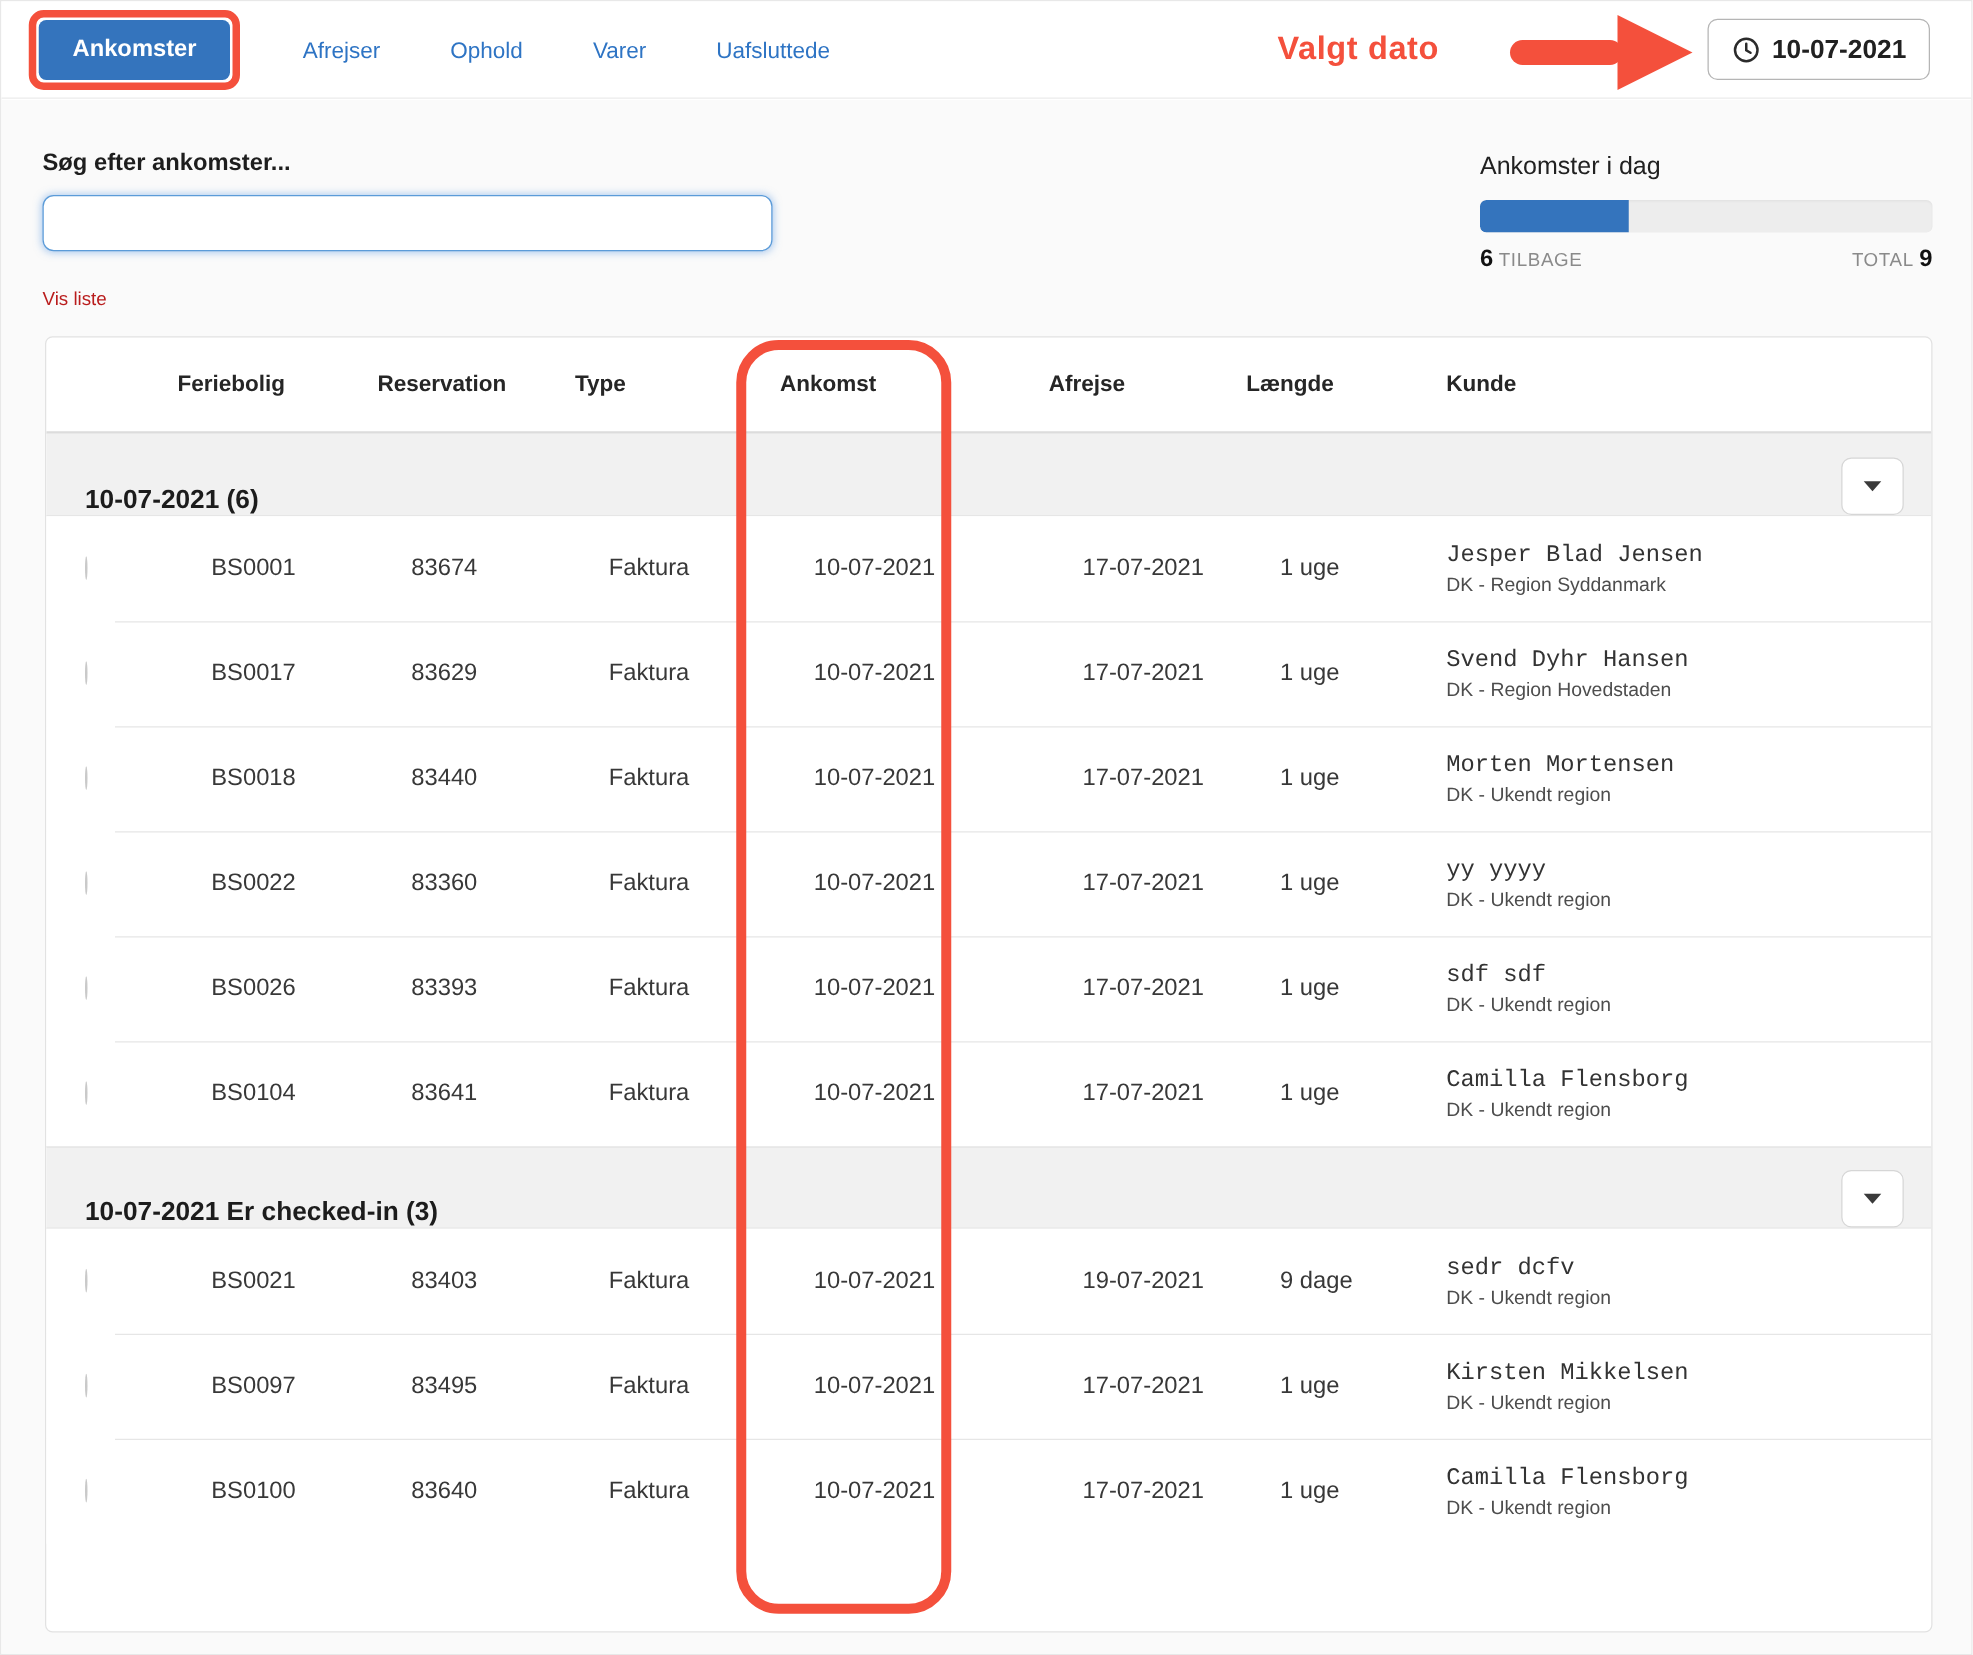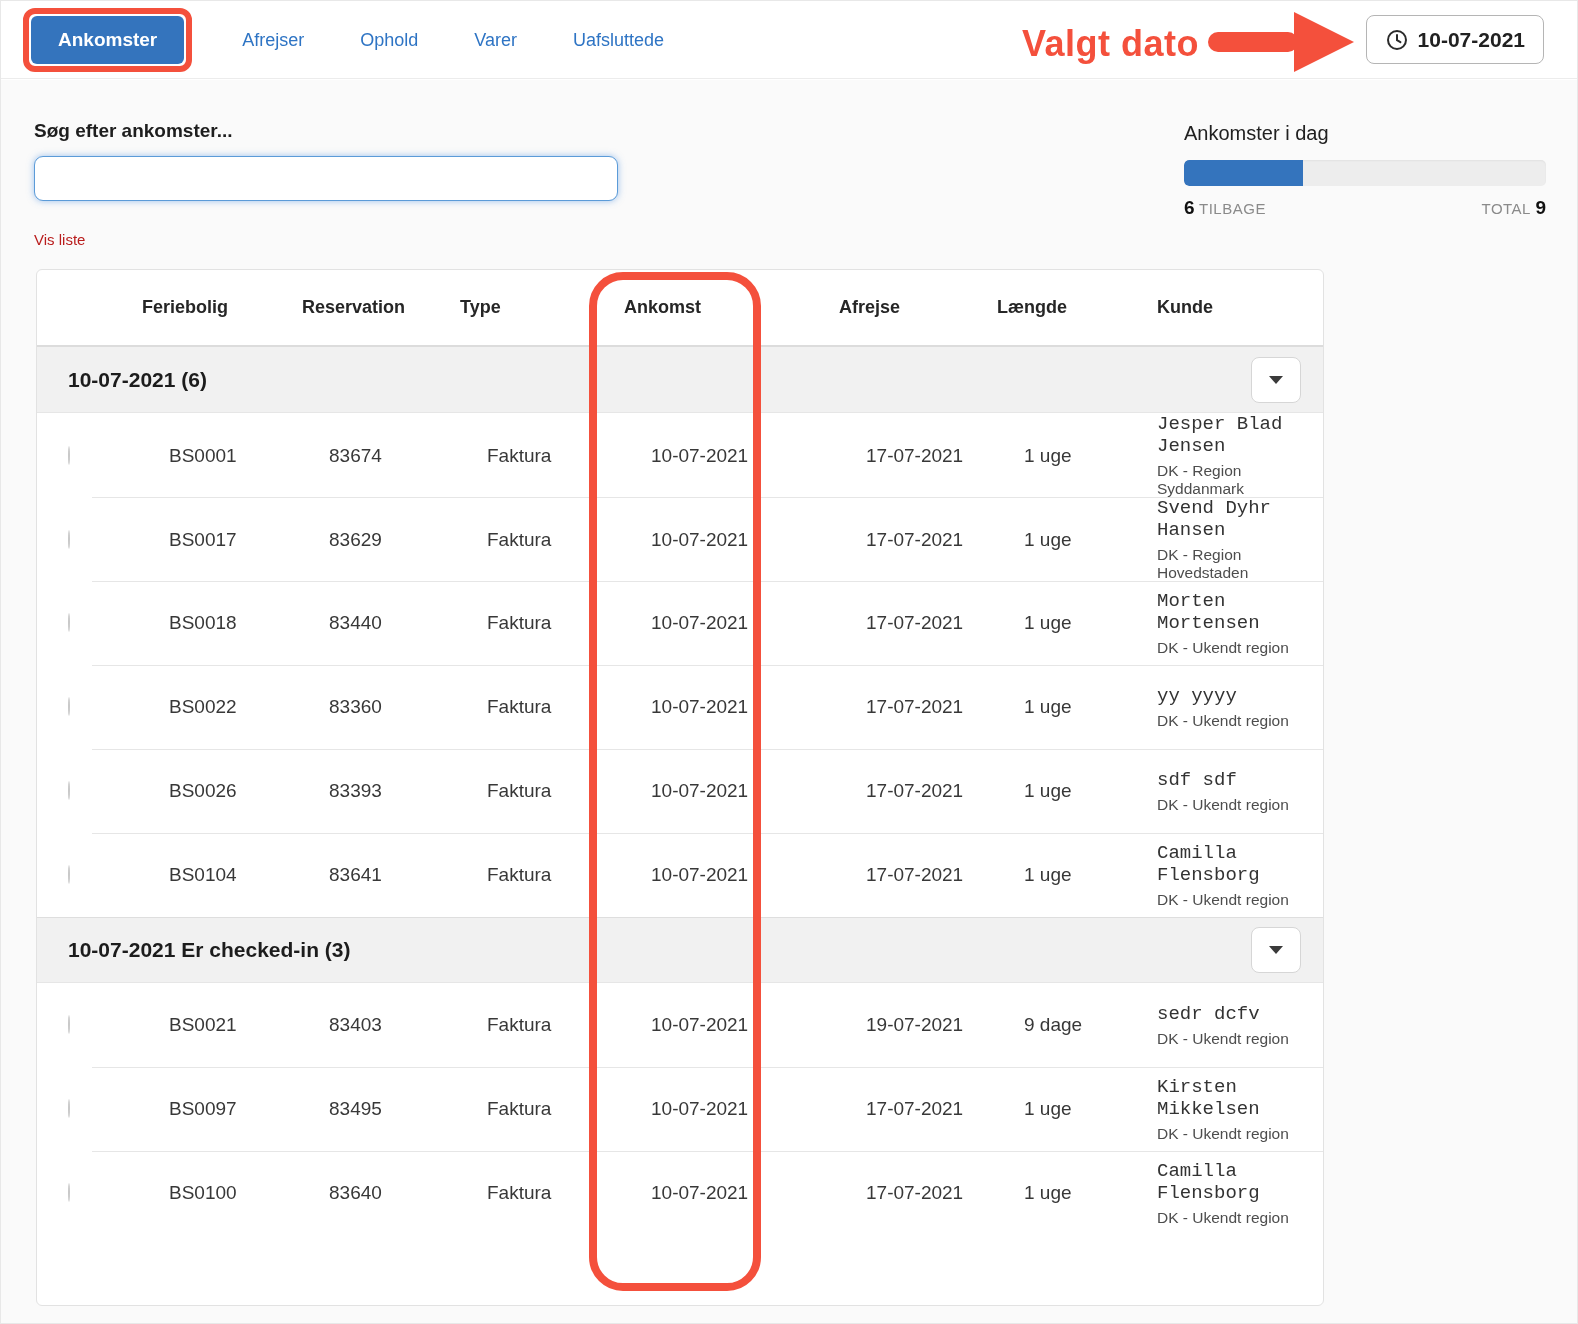--- a/index.html
+++ b/index.html
@@ -21,21 +21,21 @@
   .tab-active {
     background:#3474bd; color:#fff; font-weight:bold; font-size:19px;
     padding:13px 27px; border:none; border-radius:6px; cursor:pointer;
   }
   .tab-link {
     background:none; border:none; color:#2e74c4; font-weight:normal; font-size:18px;
     margin:0 28px; cursor:pointer; font-family:inherit;
   }
   .valgt-dato {
     position:absolute; left:1021px; top:22px; color:#f4503c;
-    font-size:36px; font-weight:bold; letter-spacing:.5px;
+    font-size:26px; font-weight:bold; letter-spacing:.5px;
   }
   .arrow-icon { position:absolute; left:1205px; top:8px; }
   .date-btn {
     position:absolute; right:33px; top:14px; height:49px;
     background:#fff; border:1px solid #b5b5b5; border-radius:8px;
     display:flex; align-items:center; gap:9px; padding:0 18px;
     font-size:21px; font-weight:bold; color:#212121; cursor:pointer;
     font-family:inherit;
   }
   
@@ -56,32 +56,32 @@
   .progress-track {
     width:100%; height:26px; background:#ededed; border-radius:5px; overflow:hidden;
     box-shadow:inset 0 1px 2px rgba(0,0,0,.05);
   }
   .progress-fill { height:100%; background:#3474bd; border-radius:5px 0 0 5px; }
   .progress-stats { display:flex; justify-content:space-between; margin-top:11px; align-items:baseline; }
   .stat-num { font-size:19px; font-weight:bold; color:#111; }
   .stat-label { font-size:15px; color:#8a8a8a; letter-spacing:.5px; }
   
   .card {
-    position:absolute; left:35px; top:189px; width:1288px; height:1037px;
+    position:absolute; left:35px; top:189px; width:1510px; height:1037px;
     background:#fff; border:1px solid #e2e2e2; border-radius:6px; overflow:hidden;
   }
   .grid-row {
     display:grid;
     grid-template-columns:105px 160px 158px 164px 215px 158px 160px 1fr;
     align-items:center;
   }
   .thead { height:77px; border-bottom:2px solid #dcdcdc; }
   .th { font-size:18px; font-weight:bold; color:#262626; }
   .group-band {
-    height:66px; background:#f1f1f1; display:flex; align-items:center;
+    height:66px; background:#f1f1f1; display:flex; align-items:flex-end;
     padding-left:31px; border-bottom:1px solid #e6e6e6;
   }
   .group-band + .group-band, .data-row + .group-band { border-top:1px solid #dedede;gap:40px; }
   .group-title { font-size:21px; font-weight:bold; color:#1c1c1c; }
   .collapse-btn {
     margin-left:auto; margin-right:22px; width:50px; height:46px;
     background:#fff; border:1px solid #d6d6d6; border-radius:8px;
     display:flex; align-items:center; justify-content:center; cursor:pointer;
   }
   .caret-down {

